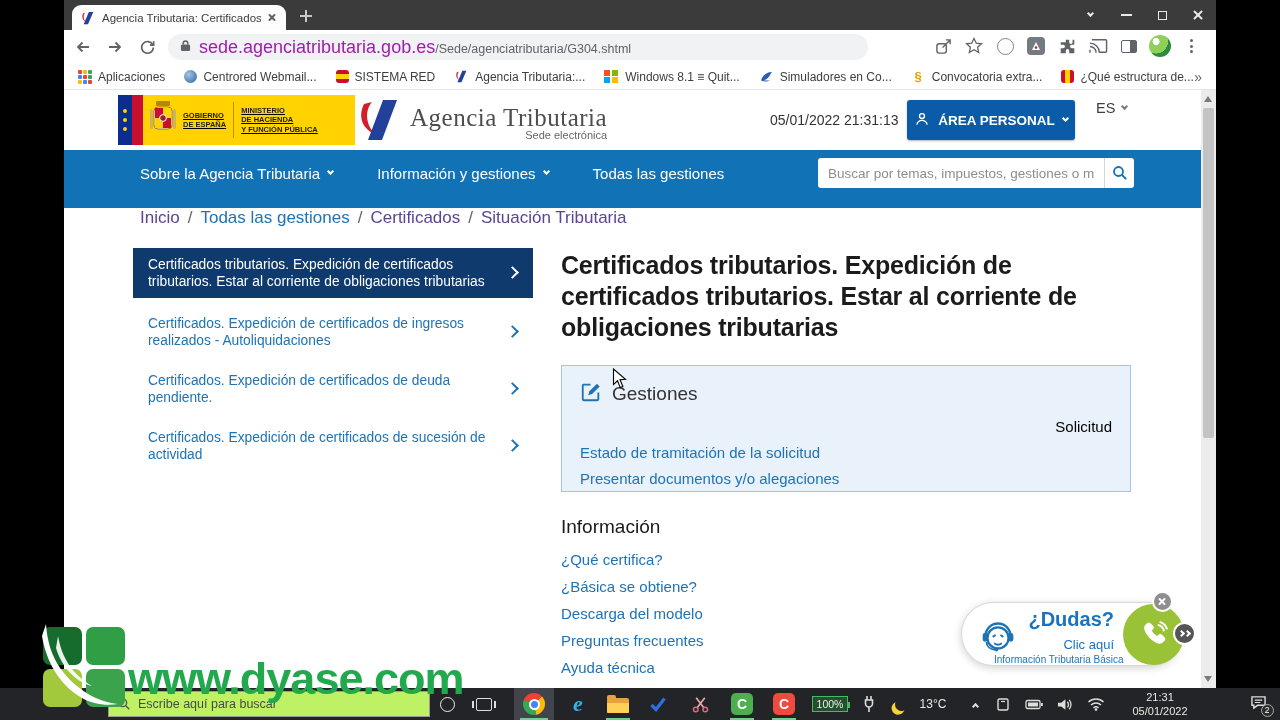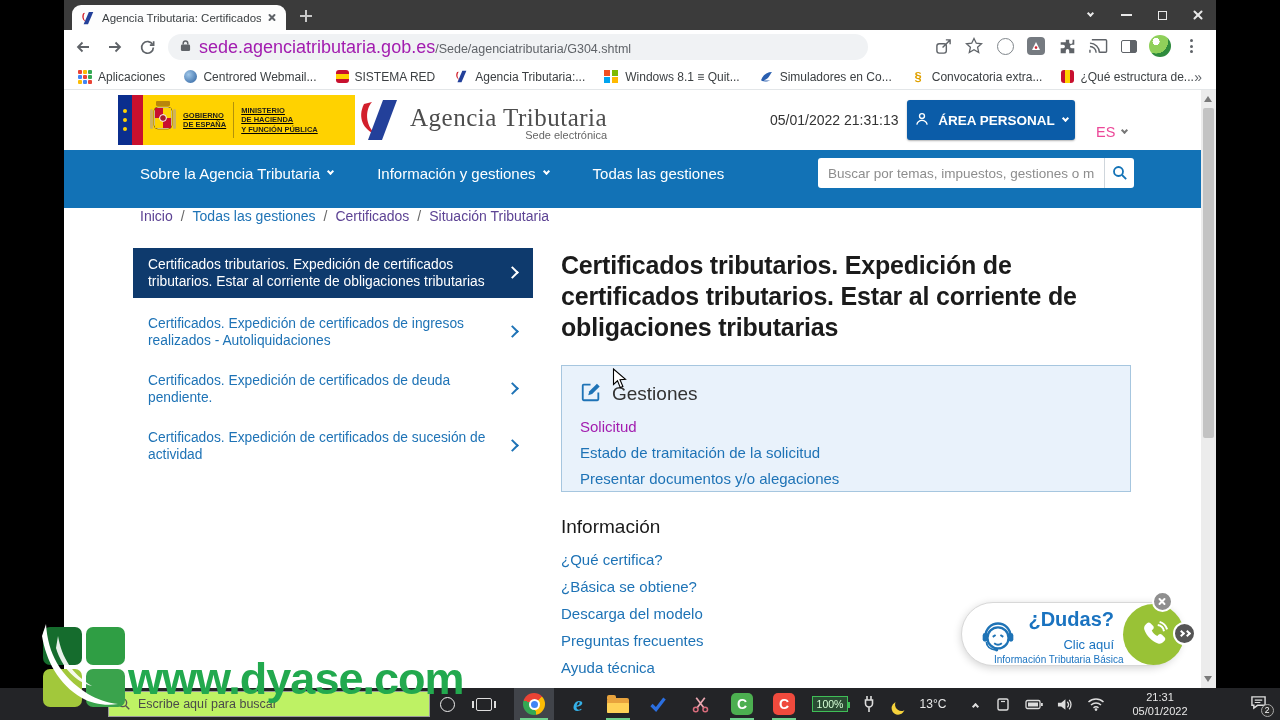--- a/index.html
+++ b/index.html
@@ -71,52 +71,52 @@
   .flag-eu i { width:4px; height:4px; border-radius:50%; background:#ffd200; }
   .flag-red { width:11px; background:#c8102e; }
   .gov-yellow { width:212px; background:#ffd200; display:flex; align-items:center; padding:0 7px; gap:7px; }
   .gov-txt { font-size:7.5px; font-weight:bold; color:#1d1d1b; white-space:pre-line; line-height:1.25; }
   .gov-div { width:1px; height:36px; background:#b3920a; }
   #aeat-logo { position:absolute; left:292px; top:8px; display:flex; align-items:center; gap:8px; }
   .brand { font-family:"Liberation Serif", serif; font-size:25px; color:#4d4d4d; letter-spacing:.5px; }
   .brand-sub { font-size:11px; color:#666; text-align:right; margin-top:-3px; }
   #hdr-datetime { position:absolute; left:706px; top:22px; font-size:14px; color:#333; }
   #area-btn { position:absolute; left:843px; top:10px; width:168px; height:40px; background:#0b5ca8; border-radius:3px; color:#fff; font-size:13.5px; font-weight:bold; display:flex; align-items:center; justify-content:center; gap:8px; box-shadow:0 1px 2px rgba(0,0,0,.3); }
-  #lang-sel { position:absolute; left:1032px; top:34px; font-size:14.5px; color:#ec4899; display:flex; align-items:center; gap:7px; }
+  #lang-sel { position:absolute; left:1032px; top:10px; font-size:14.5px; color:#404040; display:flex; align-items:center; gap:7px; }
   #lang-sel .chev { color:#777; }
 
   
   #site-nav { position:absolute; left:0; top:60px; width:1137px; height:58px; background:#1272b6; }
   .nav-items { position:absolute; left:76px; top:0; height:46px; display:flex; align-items:center; gap:44px; }
   .nav-item { color:#fff; font-size:15px; display:flex; align-items:center; gap:8px; white-space:nowrap; }
   .nav-item .chev { color:#fff; }
   #nav-search { position:absolute; left:754px; top:8px; width:316px; height:30px; display:flex; }
   #nav-search input { flex:1; border:none; outline:none; border-radius:3px 0 0 3px; padding:0 10px; font-size:13.5px; color:#333; font-family:inherit; }
   #nav-search input::placeholder { color:#8d8d8d; }
   #nav-search-btn { width:30px; background:#fff; border-left:1px solid #cfd6dc; border-radius:0 3px 3px 0; display:flex; align-items:center; justify-content:center; }
 
   
-  #breadcrumb { position:absolute; left:76px; top:118px; font-size:14px; color:#666; display:flex; gap:8px; }
+  #breadcrumb { position:absolute; left:76px; top:118px; font-size:17px; color:#666; display:flex; gap:8px; }
   .crumb-v { color:#5d4394; } .crumb-b { color:#1e73b6; }
 
   
   #sidebar { position:absolute; left:69px; top:158px; width:400px; display:flex; flex-direction:column; gap:11px; }
   .side-item { position:relative; font-size:13.8px; line-height:17px; color:#1e73b6; padding:6px 36px 6px 15px; }
   .side-item .chev { position:absolute; right:16px; top:50%; margin-top:-5px; width:9px; height:9px; color:#1e73b6; }
   .side-item.active { background:#0e3a6d; color:#fff; padding-top:8px; padding-bottom:8px; }
   .side-item.active .chev { color:#fff; }
 
   
   #main-col { position:absolute; left:497px; top:160px; width:580px; }
   #page-title { font-size:25px; line-height:31px; font-weight:bold; color:#1b1b1b; letter-spacing:-.2px; }
   #gestiones-box { margin-top:22px; width:570px; height:127px; background:#e9f2fb; border:1px solid #a6c6df; padding:15px 18px; }
   .gest-head { display:flex; align-items:center; gap:10px; }
   .gest-title { font-size:19px; color:#333; }
   .gest-links { margin-top:11px; display:flex; flex-direction:column; gap:9px; font-size:15px; }
-  .lnk-b { color:#1e73b6; } .lnk-v { color:#a21caf; }
+  .lnk-b { color:#1e73b6; } .lnk-v { color:#000000;text-align:right; }
   #info-title { margin-top:24px; font-size:19px; color:#1a1a1a; }
   #info-links { margin-top:13px; display:flex; flex-direction:column; gap:10px; font-size:15px; }
 
   
   #chat { position:absolute; left:897px; top:512px; width:220px; height:64px; background:#fff; border:1px solid #d8d8d8; border-radius:33px; box-shadow:0 2px 8px rgba(0,0,0,.18); }
   #chat-face { position:absolute; left:13px; top:9px; }
   #chat-texts { position:absolute; right:66px; top:5px; text-align:right; color:#1a73c0; width:120px; }
   #chat-title { font-size:20px; font-weight:bold; }
   #chat-cta { font-size:13px; margin-top:6px; }
   #chat-sub { font-size:10px; margin-top:2px; white-space:nowrap; }

